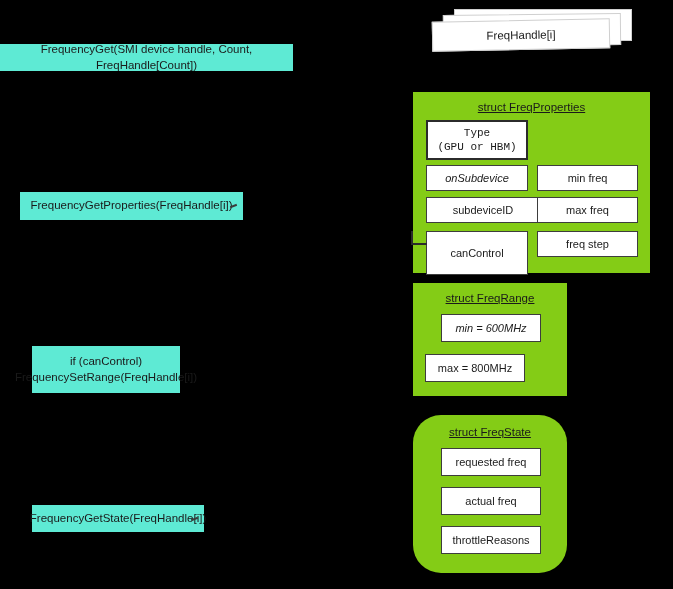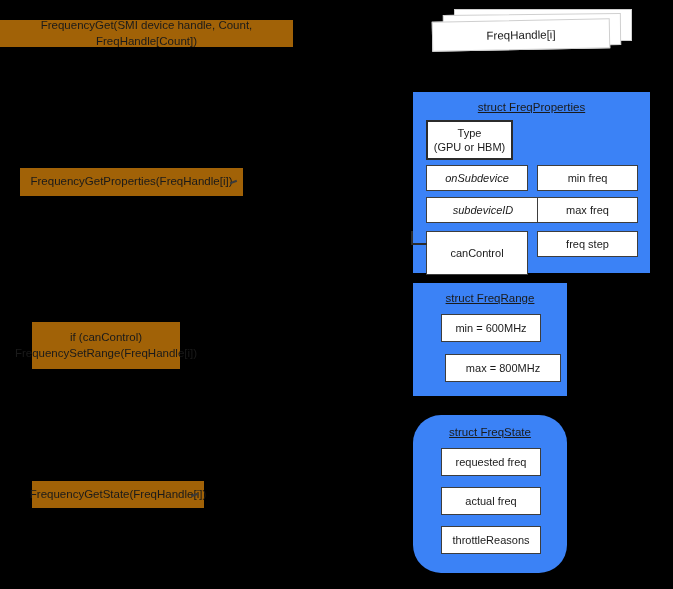--- a/index.html
+++ b/index.html
@@ -15,31 +15,32 @@
     position: relative;
     width: 673px;
     height: 589px;
     background: #000000;
     overflow: hidden;
   }
 
   
   .call-box {
     position: absolute;
-    background: #a16207;
+    background: #5eead4;
     color: #1a1a1a;
     display: flex;
     flex-direction: column;
     align-items: center;
     justify-content: center;
     text-align: center;
     font-size: 11.5px;
     line-height: 1.35;
     box-sizing: border-box;
     padding: 4px 8px;
+    margin-top: 24px;
   }
   .call-box .line2 { display: block; }
 
   
   .tick {
     position: absolute;
     right: 6px;
     top: 50%;
     width: 7px;
     height: 2px;
@@ -66,21 +67,21 @@
     display: flex;
     align-items: center;
     justify-content: center;
     color: #1a1a1a;
     font-size: 11.5px;
   }
 
   
   .struct-panel {
     position: absolute;
-    background: #3b82f6;
+    background: #84cc16;
     box-sizing: border-box;
   }
   .struct-title {
     position: absolute;
     left: 0;
     right: 0;
     text-align: center;
     font-size: 11.5px;
     color: #1a1a1a;
     text-decoration: underline;
@@ -137,30 +138,30 @@
     <div class="stack-card c3"></div>
     <div class="stack-card c2"></div>
     <div class="stack-card c1">
       <span>FreqHandle[i]</span>
     </div>
   </div>
 
   <div class="struct-panel" style="left:413px; top:92px; width:237px; height:181px;">
     <div class="struct-title" style="top:9px;">struct FreqProperties</div>
 
-    <div class="field thick" style="left:13px; top:28px; width:87px; height:40px;">
+    <div class="field thick" style="left:13px; top:28px; width:102px; height:40px;font-family:Liberation Mono, monospace;">
       <span>Type</span>
       <span>(GPU or HBM)</span>
     </div>
 
     <div class="field" style="left:13px; top:73px; width:102px; height:26px;font-style:italic;">
       <span>onSubdevice</span>
     </div>
 
-    <div class="field" style="left:13px; top:105px; width:114px; height:26px;font-style:italic;">
+    <div class="field" style="left:13px; top:105px; width:114px; height:26px;">
       <span>subdeviceID</span>
     </div>
 
     <div class="field" style="left:13px; top:139px; width:102px; height:44px;">
       <span>canControl</span>
     </div>
 
     <div class="field" style="left:124px; top:73px; width:101px; height:26px;">
       <span>min freq</span>
     </div>
@@ -173,25 +174,25 @@
       <span>max freq</span>
     </div>
   </div>
 
   <div class="stub" style="left:411px; top:243px; width:16px; height:1.6px;"></div>
   <div class="stub" style="left:411px; top:231px; width:1.6px; height:13px;"></div>
 
   <div class="struct-panel" style="left:413px; top:283px; width:154px; height:113px;">
     <div class="struct-title" style="top:9px;">struct FreqRange</div>
 
-    <div class="field" style="left:28px; top:31px; width:100px; height:28px;">
+    <div class="field" style="left:28px; top:31px; width:100px; height:28px;font-style:italic;">
       <span>min = 600MHz</span>
     </div>
 
-    <div class="field" style="left:32px; top:71px; width:116px; height:28px;text-align:right;">
+    <div class="field" style="left:12px; top:71px; width:100px; height:28px;text-align:right;">
       <span>max = 800MHz</span>
     </div>
   </div>
 
   <div class="struct-panel" style="left:413px; top:415px; width:154px; height:158px;border-radius:28px;">
     <div class="struct-title" style="top:11px;">struct FreqState</div>
 
     <div class="field" style="left:28px; top:33px; width:100px; height:28px;">
       <span>requested freq</span>
     </div>

